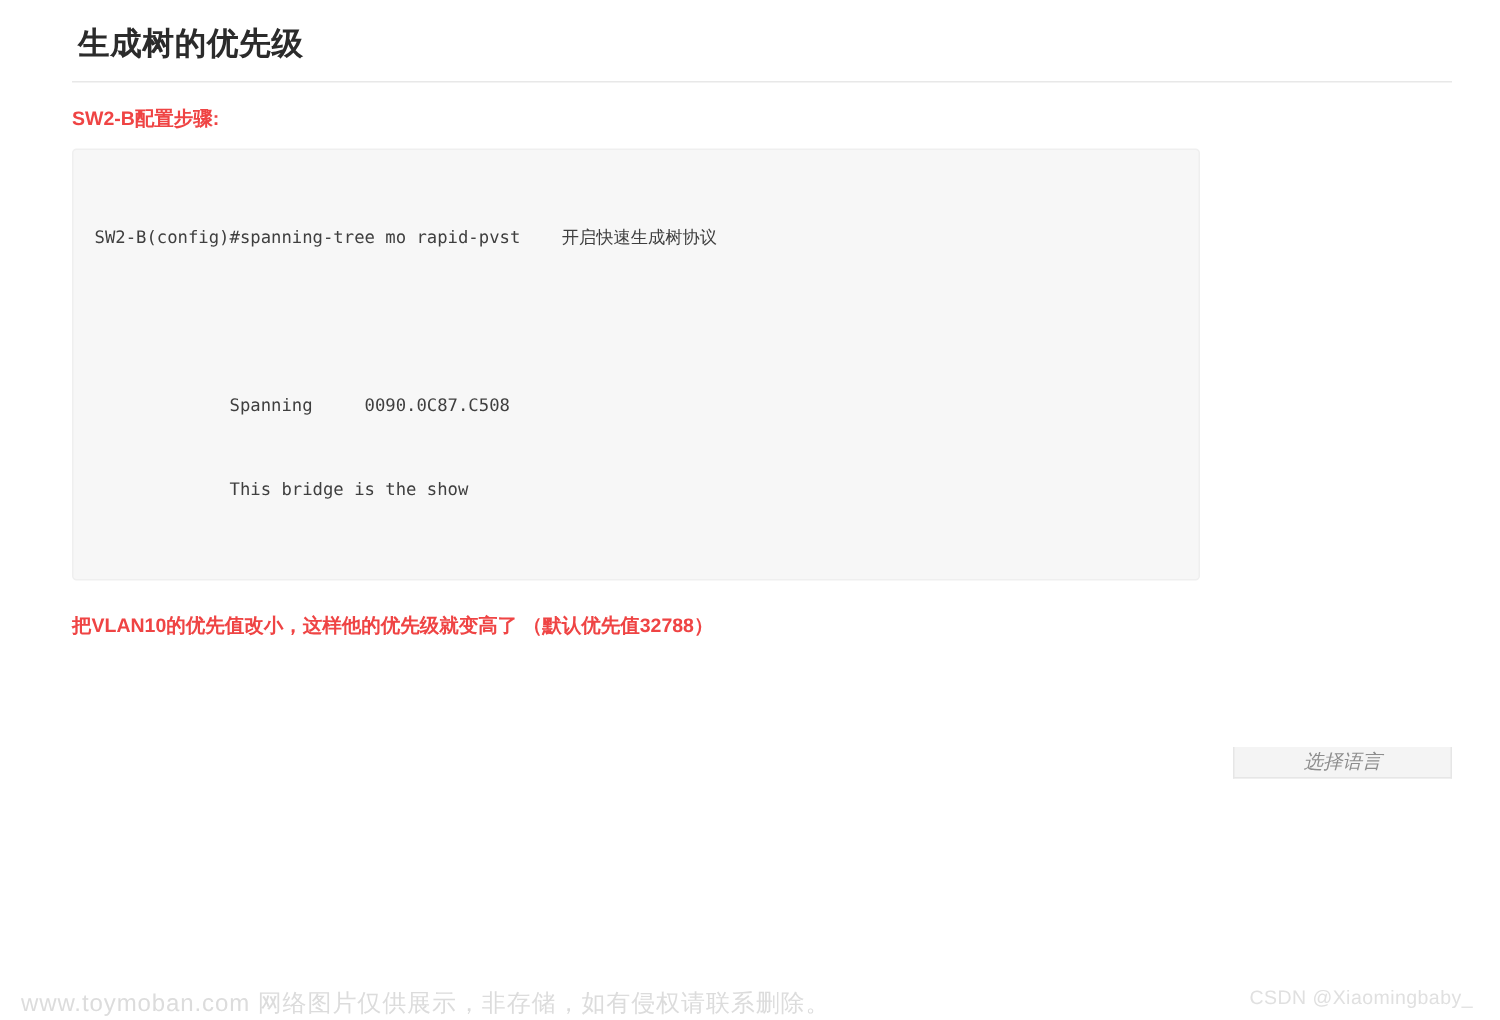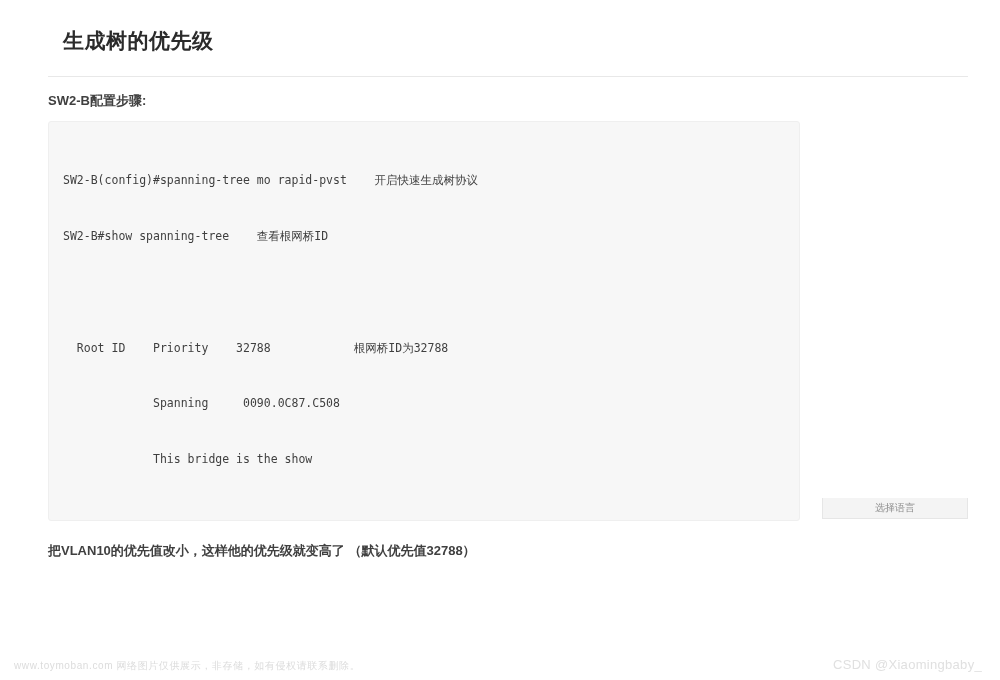--- a/index.html
+++ b/index.html
@@ -28,35 +28,35 @@
     width: 920px;
   }
 
   
   .page-title {
     font-size: 21px;
     font-weight: bold;
     color: #2b2b2b;
     letter-spacing: 0.5px;
     line-height: 28px;
-    margin: 15px;
+    margin: 4px;
     padding: 0 0 6px 0;
   }
   .title-divider {
     height: 1px;
     background: #e8e8e8;
     width: 920px;
     margin: 0 0 14px 0;
   }
 
   
   .section-heading {
     font-size: 13px;
     font-weight: bold;
-    color: #404040;
+    color: #ef4444;
     line-height: 20px;
     margin: 0 0 10px 0;
   }
   .heading-gap {
     margin-top: 20px;
   }
 
   
   .code-block {
     background: #f7f7f7;
@@ -82,32 +82,33 @@
     position: absolute;
     left: 822px;
     top: 498px;
     width: 146px;
     height: 21px;
     background: #f4f4f4;
     border: 1px solid #e6e6e6;
     border-top: none;
     box-sizing: border-box;
     color: #8d8d8d;
-    font-size: 10px;
+    font-size: 13px;
     line-height: 20px;
     text-align: center;
     cursor: pointer;
+    font-style: italic;
   }
 
   
   .footer-left {
     position: absolute;
     left: 14px;
     top: 659px;
-    font-size: 10px;
+    font-size: 16px;
     color: #dcdcdc;
     letter-spacing: 0.6px;
     white-space: nowrap;
   }
   .footer-right {
     position: absolute;
     left: 833px;
     top: 657px;
     font-size: 13px;
     color: #e0e0e0;
@@ -123,23 +124,21 @@
 
   <div class="content">
 
     <h1 class="page-title">生成树的优先级</h1>
     <div class="title-divider"></div>
 
     <div class="section-heading">SW2-B配置步骤:</div>
 
     <div class="code-block">
       <div class="line">SW2-B(config)#spanning-tree mo rapid-pvst    开启快速生成树协议</div>
-      <div class="line">SW2-B#show spanning-tree    查看根网桥ID</div>
       <div class="line">&nbsp;</div>
-      <div class="line">  Root ID    Priority    32788            根网桥ID为32788</div>
       <div class="line">             Spanning     0090.0C87.C508</div>
       <div class="line">             This bridge is the show</div>
     </div>
 
     <div class="section-heading heading-gap">把VLAN10的优先值改小，这样他的优先级就变高了  （默认优先值32788）</div>
 
   </div>
 
   <div class="lang-select">选择语言</div>
 

